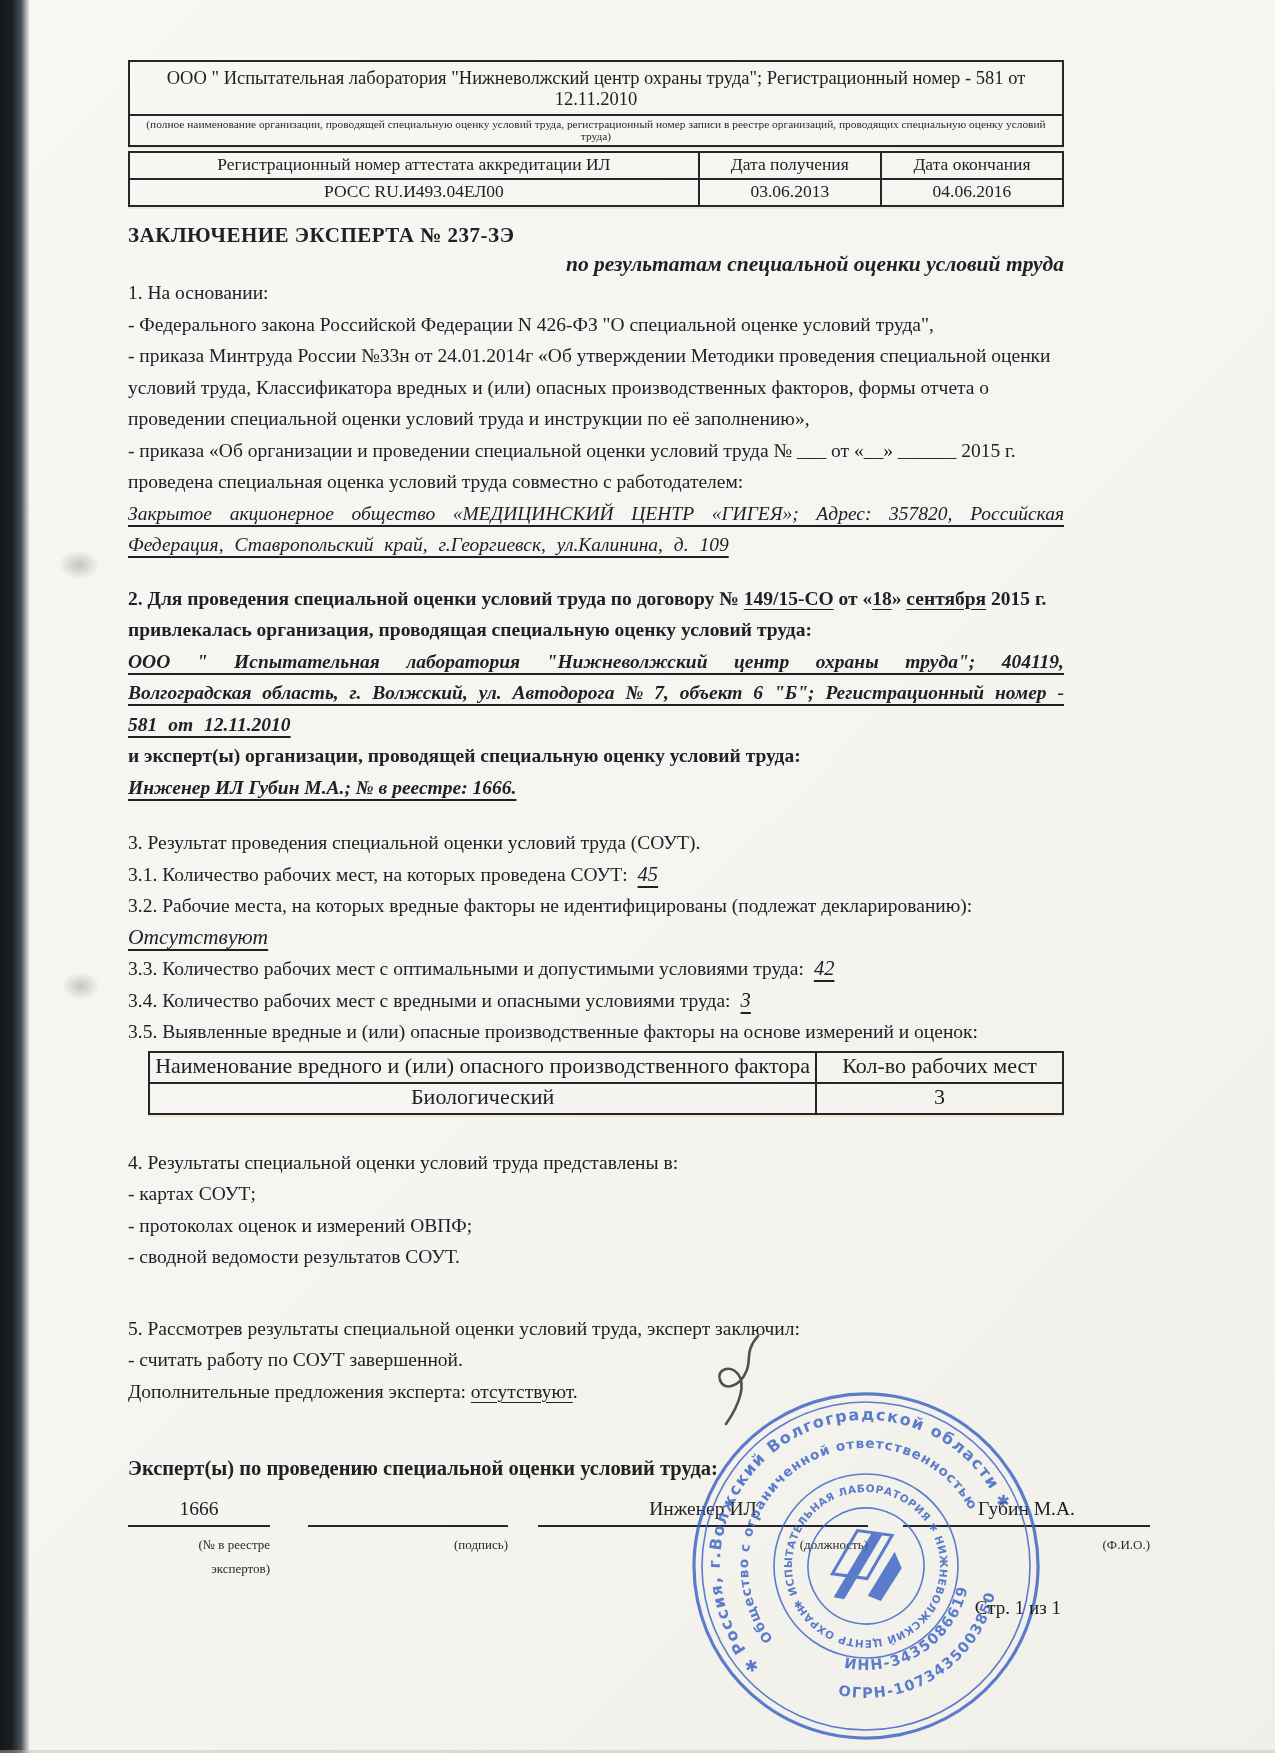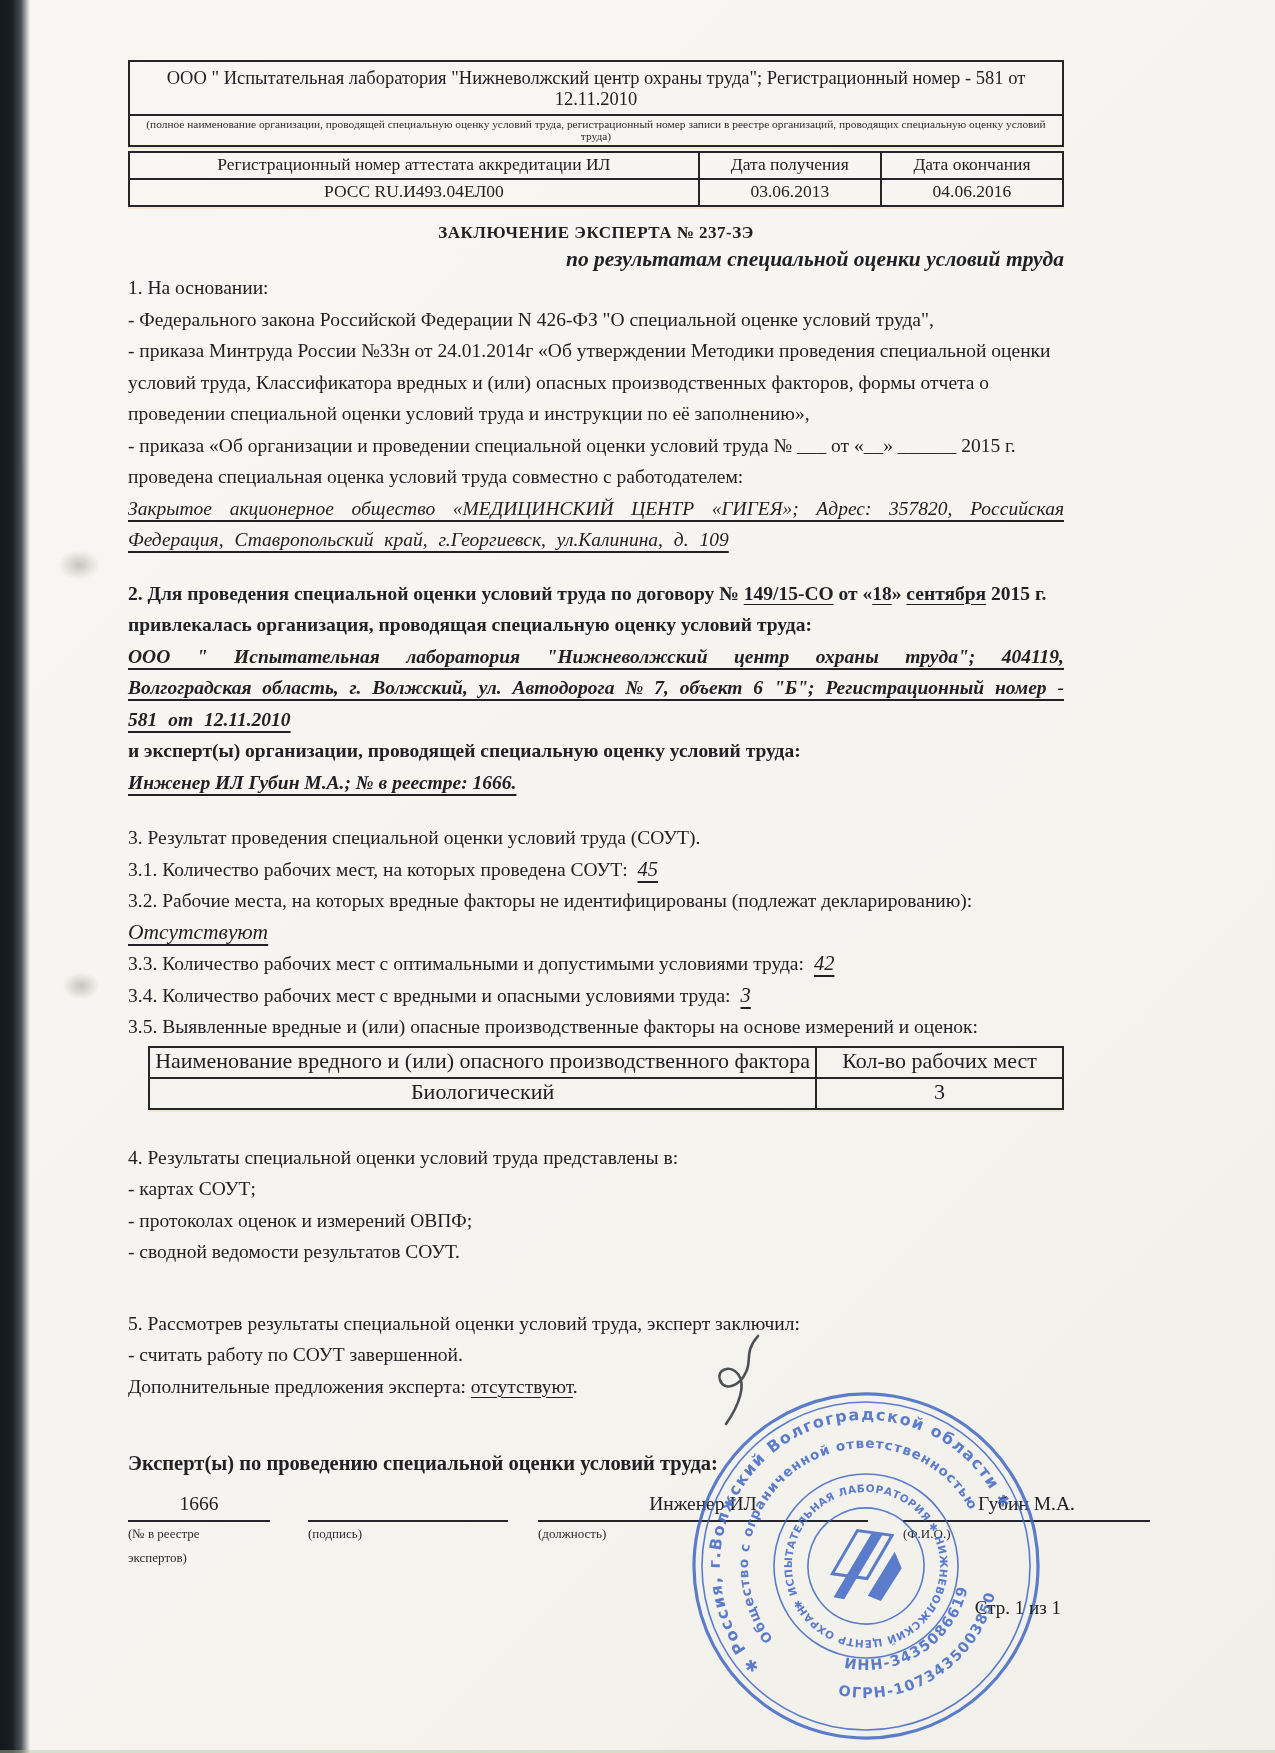--- a/index.html
+++ b/index.html
@@ -26,21 +26,21 @@
   
   .head-box { border:2.5px solid #26262a; box-shadow:0 2px 0 rgba(215,205,90,.25); }
   .head-org { font-size:18.5px; text-align:center; padding:6px 10px 4px;
     border-bottom:2.5px solid #26262a; }
   .head-caption { font-size:11.4px; text-align:center; padding:2px 6px 3px; color:#2a2a2e; }
   .acc-table { width:100%; border-collapse:collapse; margin-top:4px;
     box-shadow:0 2px 0 rgba(215,205,90,.25); }
   .acc-table td { border:2.2px solid #26262a; text-align:center; font-size:17.5px; padding:1px 4px 3px; }
   .acc-w1 { width:61%; } .acc-w2 { width:19.5%; } .acc-w3 { width:19.5%; }
 
-  .doc-title { margin-top:16px; font-size:17px; font-weight:bold; text-align:center; letter-spacing:.5px; }
+  .doc-title { margin-top:16px; font-size:21px; font-weight:bold; text-align:left; letter-spacing:.5px; }
   .doc-subtitle { margin-top:4px; font-size:21.5px; font-weight:bold; text-align:right;font-style:italic; }
   .doc-date { margin-top:36px; text-align:right; font-size:19.5px; }
 
   .body p { margin:0; font-size:19.5px; line-height:31.5px; }
   .sec2 { margin-top:22px;font-weight:bold; } .sec3 { margin-top:24px; }
   .sec4 { margin-top:32px; } .sec5 { margin-top:40px; }
 
   .fill { font-style:italic; text-decoration:underline;
     text-decoration-thickness:1.6px; text-underline-offset:5px; }
   .fill-just { text-align:justify; word-spacing:6px; }
@@ -56,21 +56,21 @@
 
   .sig-heading { margin-top:50px; font-size:20.5px; font-weight:bold; }
   .sig-row { display:flex; margin-top:18px; width:1022px; }
   .sig-col { }
   .sig-c1 { width:142px; margin-right:38px; }
   .sig-c2 { width:330px; margin-right:35px; }
   .sig-c3 { width:200px; margin-right:30px; }
   .sig-c4 { width:247px; }
   .sig-value { font-size:19.5px; text-align:center; height:27px;
     border-bottom:2px solid #26262a; }
-  .sig-caption { font-size:13px; text-align:left; line-height:24px; color:#2a2a2e; }
+  .sig-caption { font-size:13px; text-align:right; margin-top:6px; line-height:24px; color:#2a2a2e; }
 
   .squiggle { position:absolute; left:700px; top:1330px; }
   .stamp { position:absolute; left:680px; top:1380px; opacity:.82; }
   .stx { fill:#3a62c4; font-family:"DejaVu Sans", sans-serif; font-weight:bold; }
   .stx-outer { font-size:16px; letter-spacing:1.5px; }
   .stx-ring2 { font-size:13.5px; letter-spacing:1px; }
   .stx-num   { font-size:14.5px; letter-spacing:1.5px; }
   .stx-inner { font-size:10.5px; letter-spacing:.5px; }
 
   .page-footer { position:absolute; right:214px; top:1597px; font-size:19px; }

